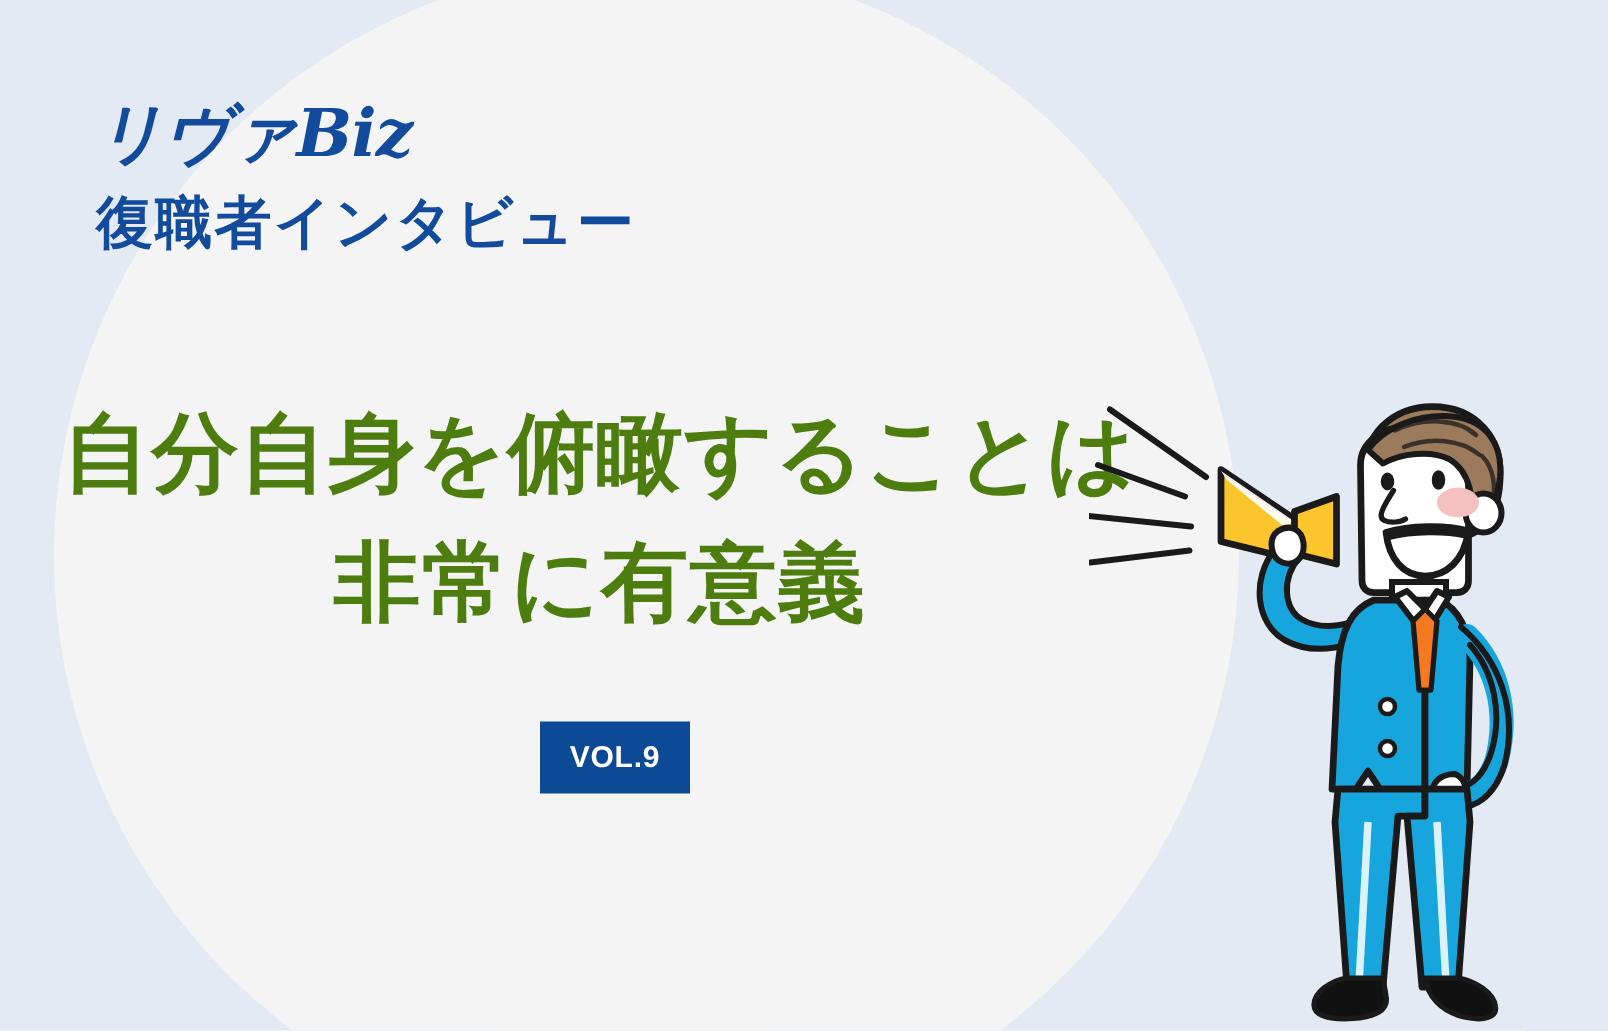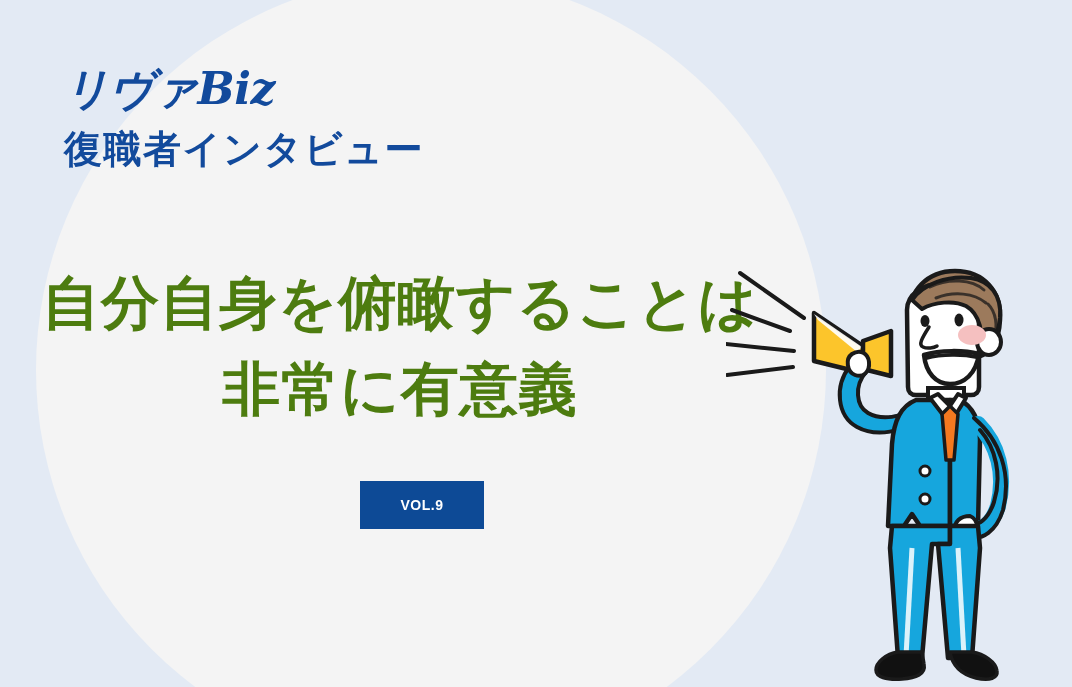--- a/index.html
+++ b/index.html
@@ -78,28 +78,28 @@
   #headline .hl-line {
     display: block;
     white-space: nowrap;
   }
 
   
   #vol-badge {
     position: absolute;
     left: 360px;
     top: 481px;
-    width: 124px;
+    width: 100px;
     height: 48px;
     background: #0d4a96;
     color: #ffffff;
     display: flex;
     align-items: center;
     justify-content: center;
-    font-size: 14px;
+    font-size: 20px;
     font-weight: 700;
     letter-spacing: 0.5px;
   }
 
   
   #illustration {
     position: absolute;
     left: 726px;
     top: 248px;
     width: 346px;

